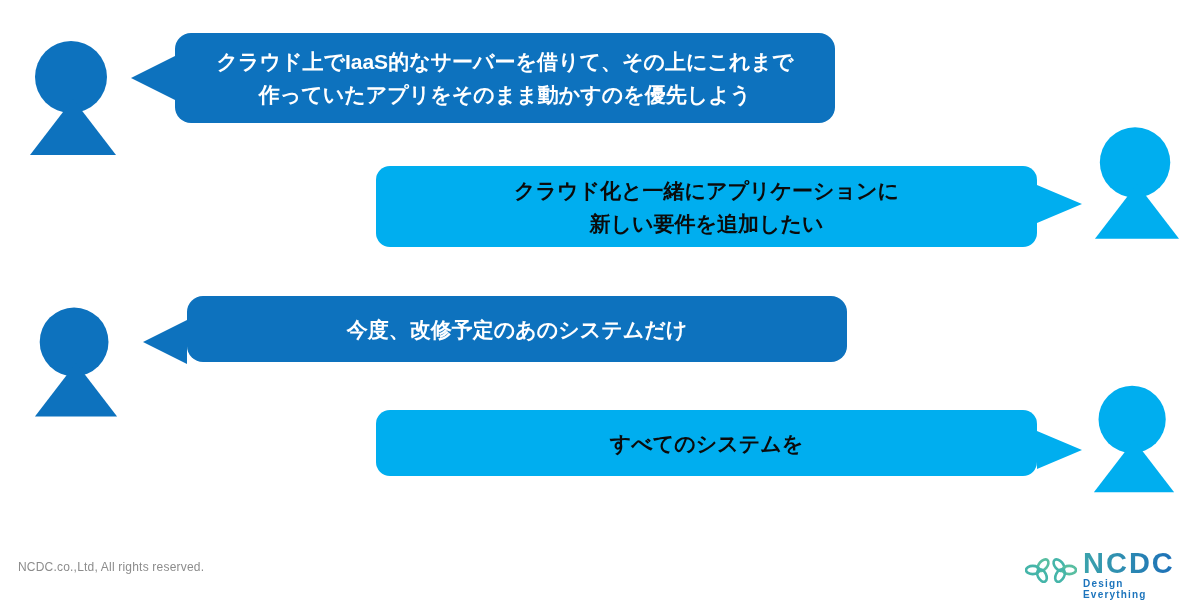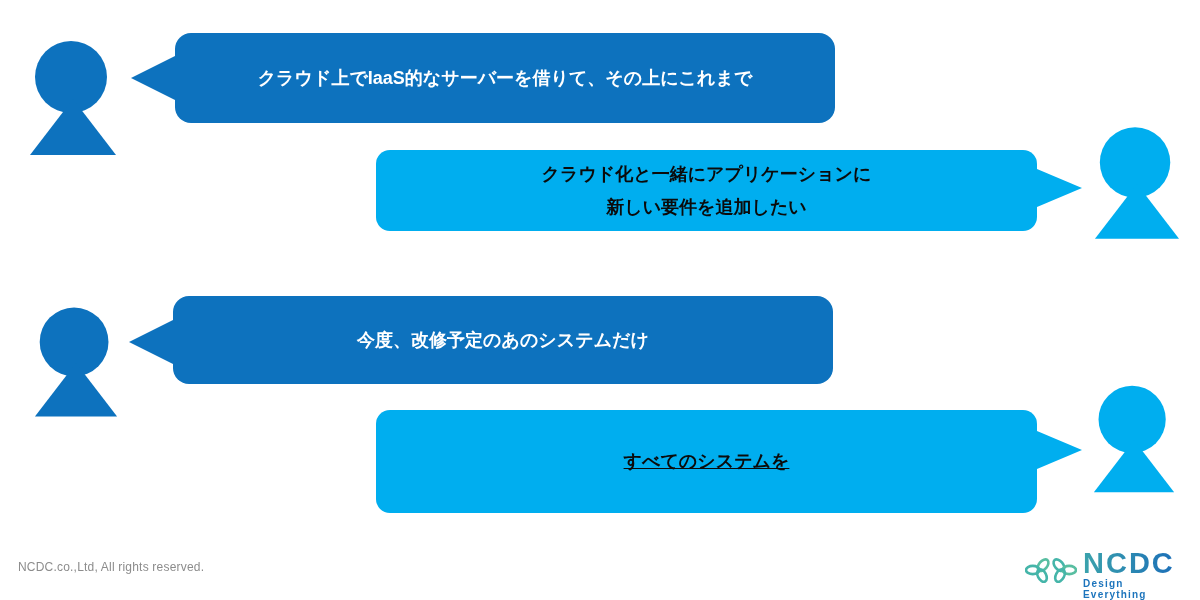--- a/index.html
+++ b/index.html
@@ -7,21 +7,21 @@
   .canvas{
     position:relative;width:1200px;height:600px;background:#fff;overflow:hidden;
   }
   .person{position:absolute;}
   .person svg{display:block;width:100%;height:100%;}
   .person.dark{color:var(--dark-blue,#0D72BE);}
   .person.light{color:var(--light-blue,#00AEEF);}
 
   .bubble{
     position:absolute;display:flex;flex-direction:column;justify-content:center;
-    text-align:center;font-weight:bold;font-size:18px;line-height:33px;
+    text-align:center;font-weight:bold;font-size:21px;line-height:33px;
     border-radius:16px;box-sizing:border-box;padding:4px 20px;
   }
   .bubble.dark{background:var(--dark-blue,#0D72BE);color:var(--text-on-dark,#fff);}
   .bubble.light{background:var(--light-blue,#00AEEF);color:var(--text-on-light,#0B0B0B);border-radius:14px;}
 
   .tail{position:absolute;width:0;height:0;}
   .tail.left{
     left:-44px;
     border-top:22px solid transparent;border-bottom:22px solid transparent;
     border-right:44px solid var(--dark-blue,#0D72BE);
@@ -64,46 +64,47 @@
 
   <div class="person dark" style="left:28px;top:40px;width:90px;height:116px;">
     <svg viewBox="0 0 90 114">
       <circle cx="43" cy="36" r="36" fill="currentColor"></circle>
       <polygon points="45,58 2,114 88,114" fill="currentColor"></polygon>
     </svg>
   </div>
   <div class="bubble dark" style="left:175px;top:33px;width:660px;height:90px;">
     <span class="tail left" style="top:23px;"></span>
     <span class="line">クラウド上でIaaS的なサーバーを借りて、その上にこれまで</span>
+    <span class="line">作っていたアプリをそのまま動かすのを優先しよう</span>
   </div>
 
-  <div class="bubble light" style="left:376px;top:150px;width:661px;height:81px;">
+  <div class="bubble light" style="left:376px;top:166px;width:661px;height:81px;">
     <span class="tail right" style="top:19px;"></span>
     <span class="line">クラウド化と一緒にアプリケーションに</span>
     <span class="line">新しい要件を追加したい</span>
   </div>
   <div class="person light" style="left:1093px;top:126px;width:88px;height:114px;">
     <svg viewBox="0 0 90 114">
       <circle cx="43" cy="36" r="36" fill="currentColor"></circle>
       <polygon points="45,58 2,114 88,114" fill="currentColor"></polygon>
     </svg>
   </div>
 
   <div class="person dark" style="left:33px;top:307px;width:86px;height:110px;">
     <svg viewBox="0 0 90 114">
       <circle cx="43" cy="36" r="36" fill="currentColor"></circle>
       <polygon points="45,58 2,114 88,114" fill="currentColor"></polygon>
     </svg>
   </div>
-  <div class="bubble dark" style="left:173px;top:296px;width:660px;height:88px;">
+  <div class="bubble dark" style="left:187px;top:296px;width:660px;height:66px;">
     <span class="tail left" style="top:24px;"></span>
     <span class="line">今度、改修予定のあのシステムだけ</span>
   </div>
 
-  <div class="bubble light" style="left:376px;top:410px;width:661px;height:103px;text-decoration:underline;">
+  <div class="bubble light" style="left:376px;top:410px;width:661px;height:66px;">
     <span class="tail right" style="top:21px;"></span>
     <span class="line">すべてのシステムを</span>
   </div>
   <div class="person light" style="left:1092px;top:383px;width:84px;height:112px;">
     <svg viewBox="0 0 90 114">
       <circle cx="43" cy="36" r="36" fill="currentColor"></circle>
       <polygon points="45,58 2,114 88,114" fill="currentColor"></polygon>
     </svg>
   </div>
 

